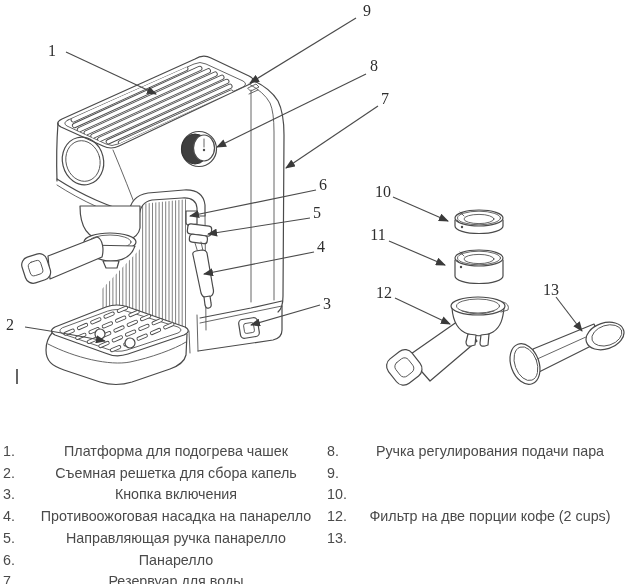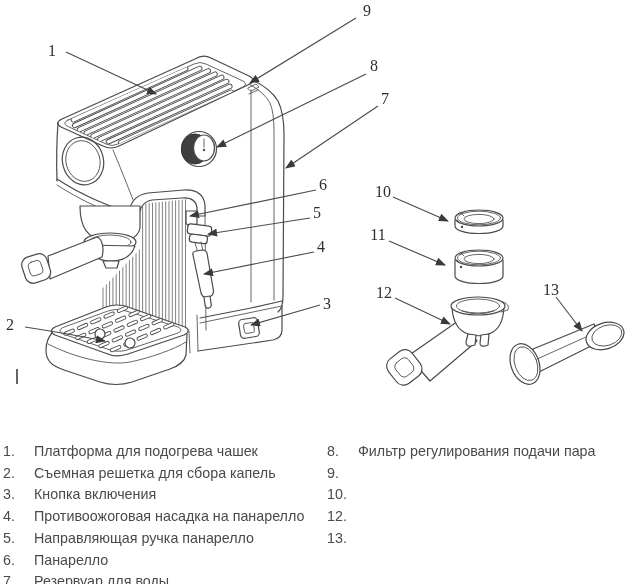--- a/index.html
+++ b/index.html
@@ -10,21 +10,21 @@
   svg .ln-thin{fill:none;stroke:#555;stroke-width:0.9;stroke-linecap:round;}
   svg .wfill{fill:#ffffff;stroke:#4a4a4a;stroke-width:1.2;stroke-linejoin:round;}
   svg .callout-line{fill:none;stroke:#4b4b4b;stroke-width:1.15;}
   svg .callout-num{font-family:"Liberation Serif", serif;font-size:16px;fill:#2e2e2e;text-anchor:middle;}
   .legend{position:absolute;top:441px;left:0;width:625px;font-size:14.3px;color:#4a4a4a;}
   .legend .col{position:absolute;top:0;}
   .legend .col-left{left:3px;width:315px;}
   .legend .col-right{left:327px;width:295px;}
   .legend .row{display:flex;line-height:21.7px;}
   .legend .num{flex:0 0 31px;}
-  .legend .txt{flex:1;}
+  .legend .txt{flex:1;text-align:center;}
 </style>
 </head>
 <body>
 
 <div id="page">
 
 <svg id="diagram" width="625" height="430" viewBox="0 0 625 430">
   <defs>
     <marker id="arrow" viewBox="0 0 10 8" refX="9" refY="4" markerWidth="9" markerHeight="7" orient="auto-start-reverse">
       <path d="M0,0 L10,4 L0,8 Z" fill="#3a3a3a"></path>
@@ -307,30 +307,31 @@
           <span class="txt">Панарелло</span>
         </div>
     <div class="row">
           <span class="num">7.</span>
           <span class="txt">Резервуар для воды</span>
         </div>
   </div>
   <div class="col col-right">
     <div class="row">
           <span class="num">8.</span>
-          <span class="txt">Фильтр регулирования подачи пара</span>
+          <span class="txt">Ручка регулирования подачи пара</span>
         </div>
     <div class="row">
           <span class="num">9.</span>
         </div>
     <div class="row">
           <span class="num">10.</span>
         </div>
     <div class="row">
           <span class="num">12.</span>
+          <span class="txt">Фильтр на две порции кофе (2 cups)</span>
         </div>
     <div class="row">
           <span class="num">13.</span>
         </div>
   </div>
 </div>
 
 </div>
 
 </body></html>

